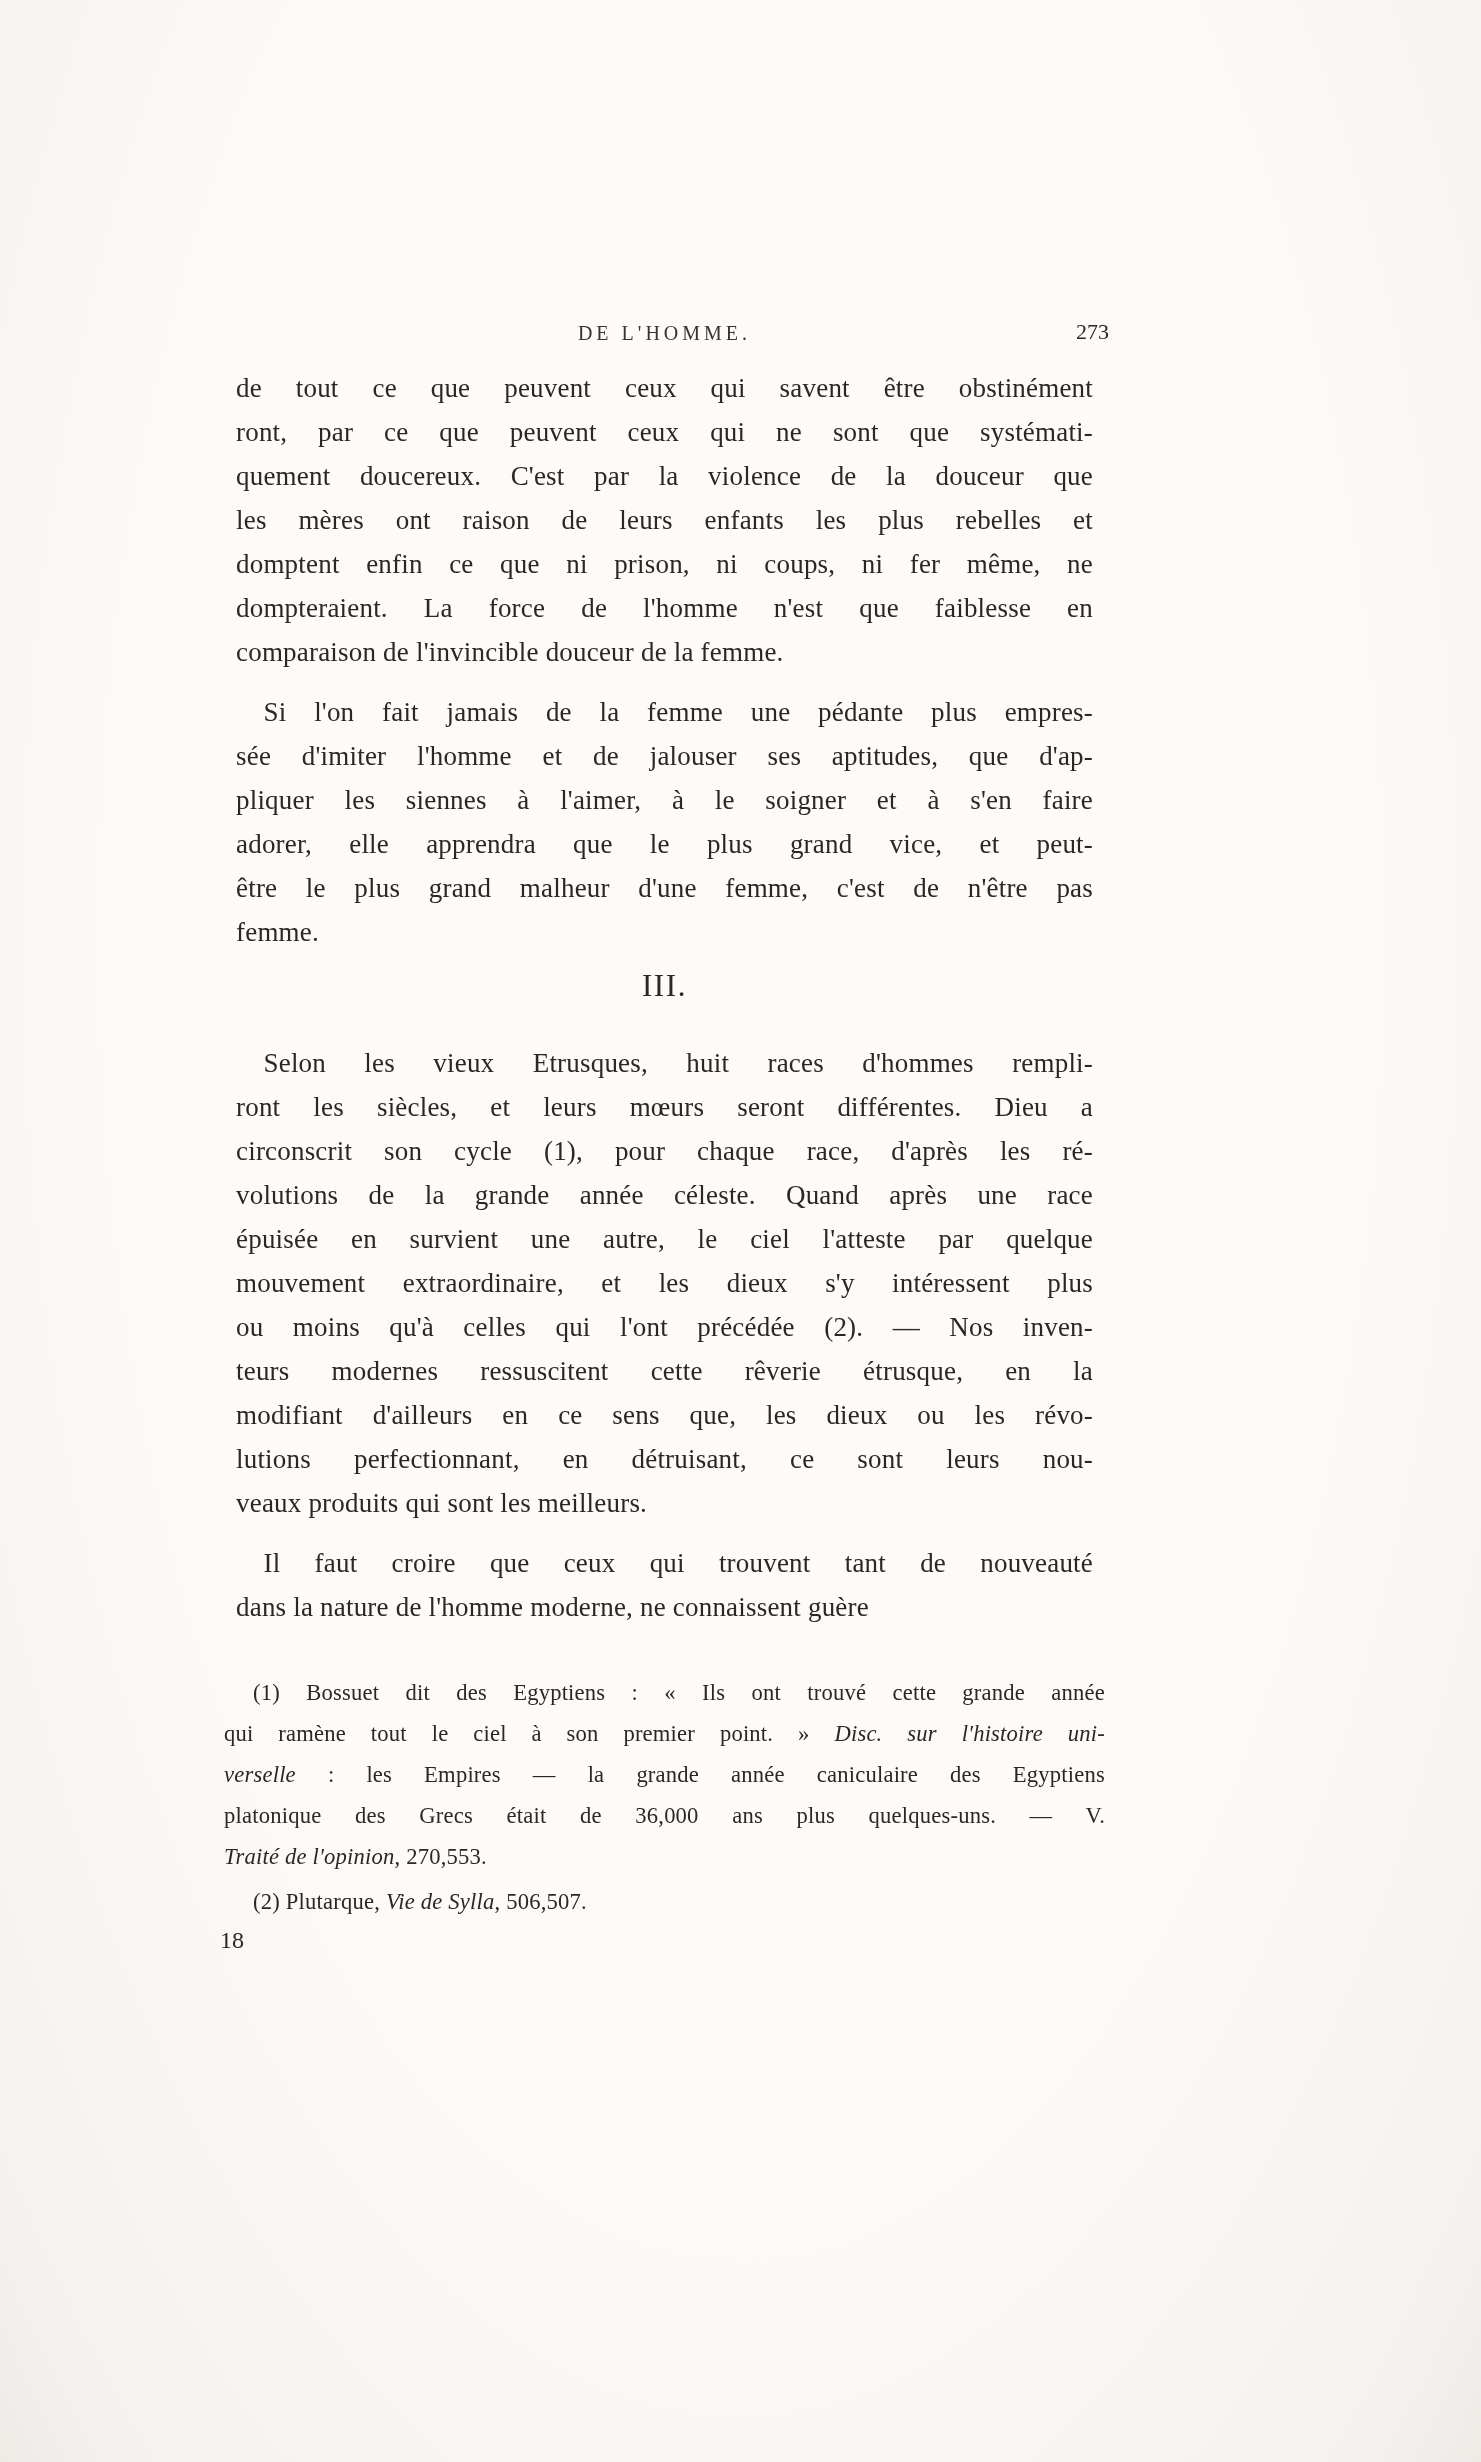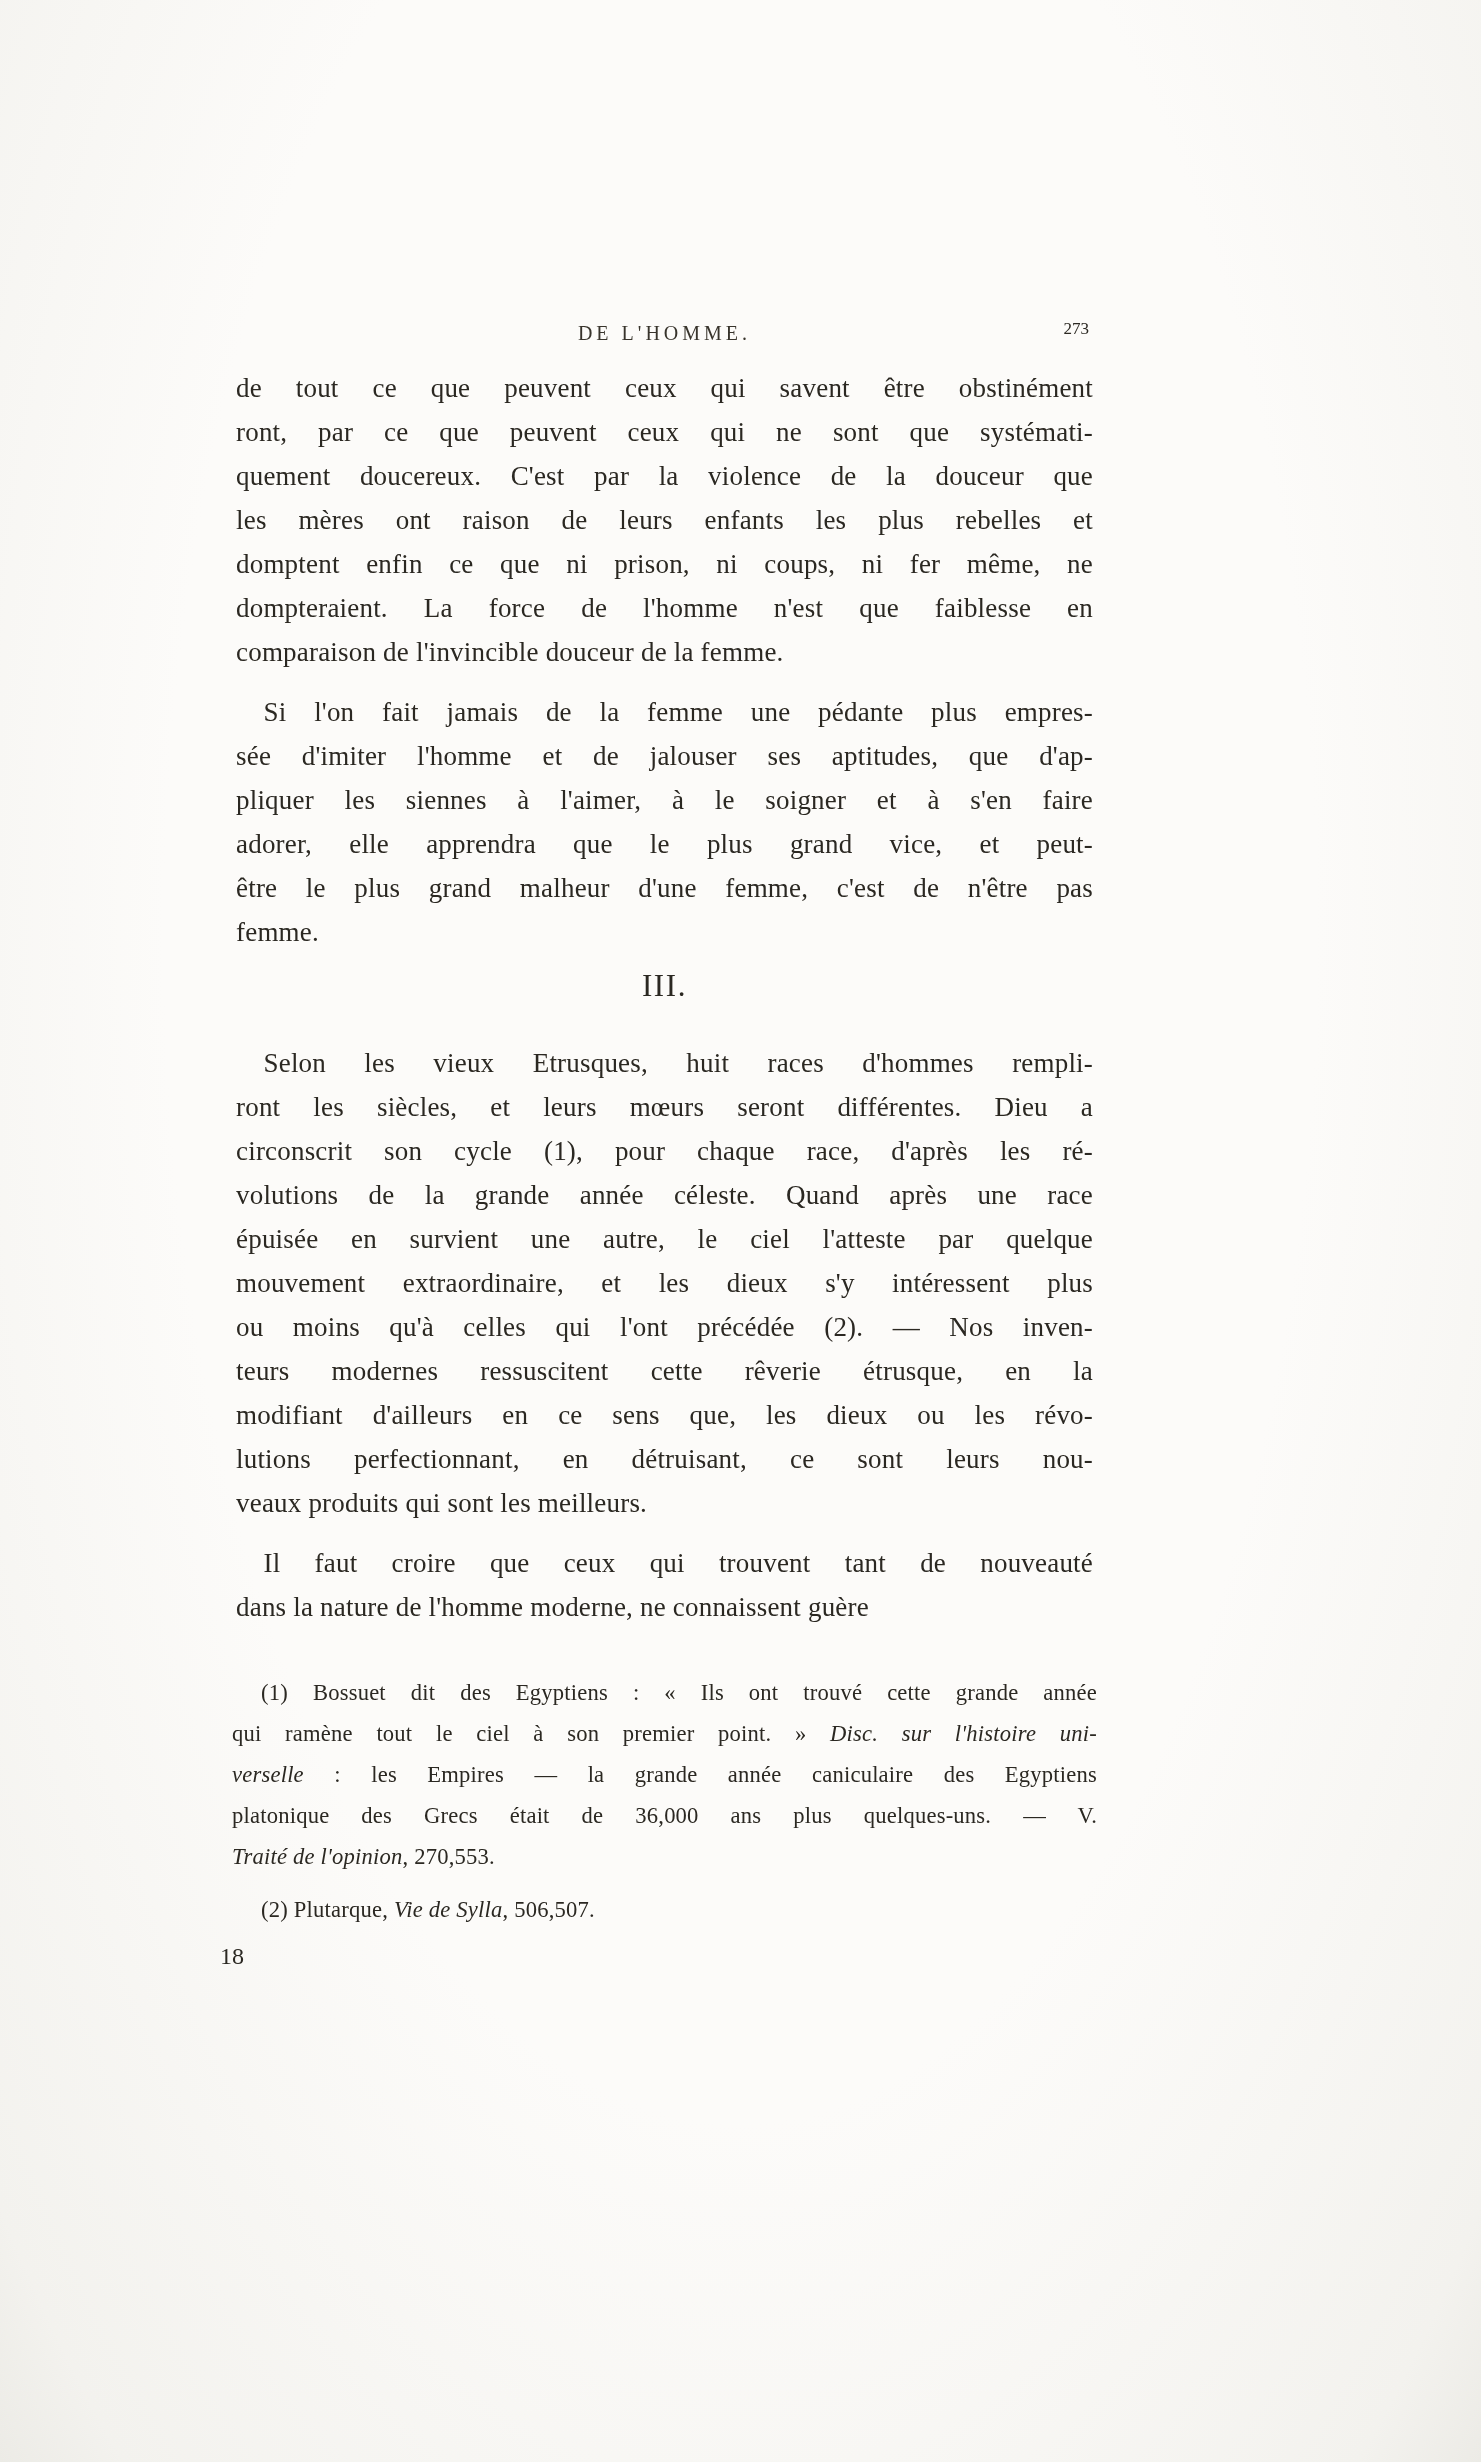--- a/index.html
+++ b/index.html
@@ -33,23 +33,23 @@
     position: absolute;
     left: 50%;
     transform: translateX(-50%);
     font-size: 20px;
     letter-spacing: 4px;
     color: #38342c;
     white-space: nowrap;
   }
   .page-number {
     position: absolute;
-    right: 20px;
+    right: 0;
     top: -3.2px;
-    font-size: 17px;
+    font-size: 22px;
     color: #2b2822;
     margin-left: 47px;
   }
   
   .para { margin: 16px; }
   .para .line {
     font-size: 27px;
     line-height: 44px;
     height: 44px;
     text-align: justify;
@@ -70,21 +70,21 @@
     line-height: 32px;
     font-weight: normal;
     text-align: center;
     letter-spacing: 1.6px;
     color: #2b2822;
   }
   
   .footnotes {
     margin-top: 43px;
   }
-  .footnote { margin: 12px; }
+  .footnote { margin: 4px; }
   .footnote .line {
     font-size: 22.6px;
     line-height: 41px;
     height: 41px;
     text-align: justify;
     text-align-last: justify;
     letter-spacing: 0.2px;
     white-space: nowrap;
   }
   .footnote .line:last-child {

